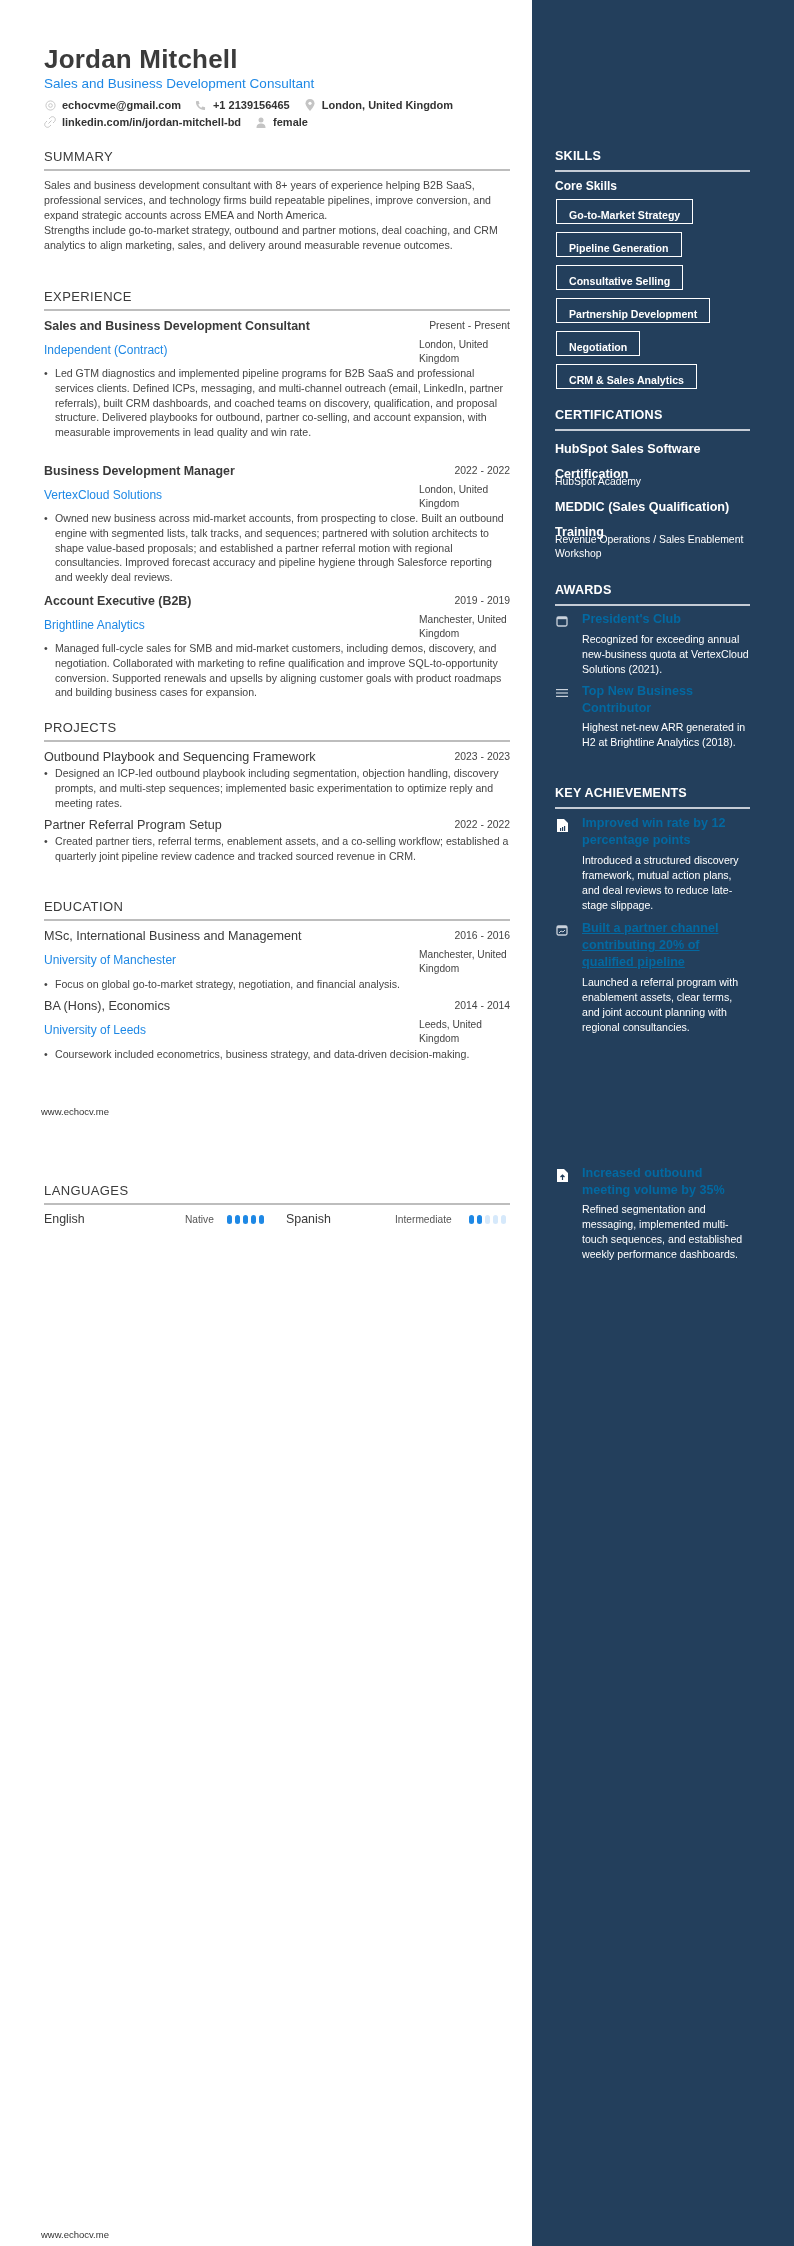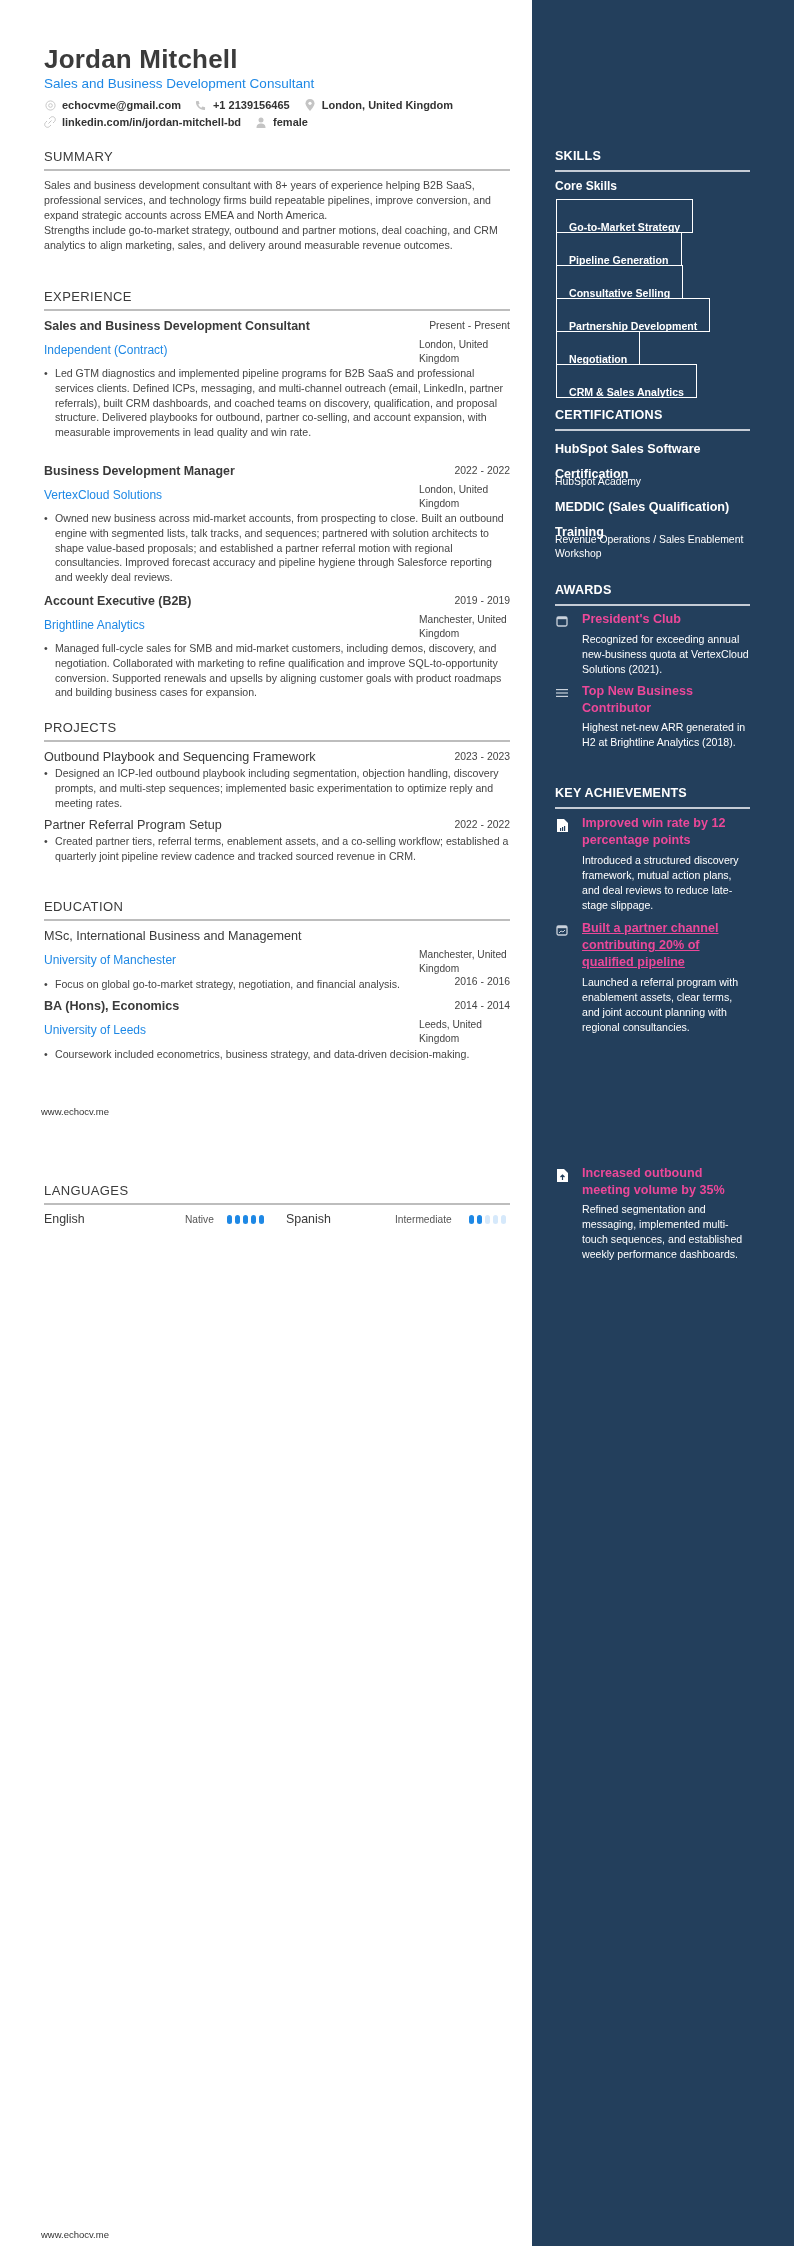--- a/index.html
+++ b/index.html
@@ -44,25 +44,25 @@
   .lang-name { position: absolute; font-size: 12.4px; color: #3a3a3a; }
   .lang-lvl { position: absolute; font-size: 10.2px; color: #555; }
   .dots { position: absolute; display: flex; top: 3px; }
   .dot { width: 5px; height: 9px; border-radius: 2.5px; background: #1e88e5; margin-right: 3px; }
   .dot.off { background: #d6e9fb; }
 
   
   .s-h { position: absolute; left: 0; width: 195px; font-size: 12.6px; font-weight: bold; color: #fff; letter-spacing: 0.2px; }
   .s-h::after { content: ""; position: absolute; left: 0; width: 195px; top: 21px; height: 2px; background: #c5ccd6; }
   .s-sub { position: absolute; left: 0; font-size: 12px; font-weight: bold; color: #fff; }
-  .chip { position: absolute; left: 1px; height: 25px; border: 1.5px solid #ffffff; font-size: 10.6px; font-weight: bold; color: #fff; padding: 16px 12px; line-height: 22px; white-space: nowrap; text-align: right; }
+  .chip { position: absolute; left: 1px; height: 25px; border: 1.5px solid #ffffff; font-size: 10.6px; font-weight: bold; color: #fff; padding: 4px 12px; line-height: 22px; white-space: nowrap; text-align: right; }
   .cert-name { position: absolute; left: 0; width: 195px; font-size: 12.6px; font-weight: bold; line-height: 25px; color: #fff; }
   .cert-org { position: absolute; left: 0; width: 195px; font-size: 10.4px; line-height: 14px; color: #fff; }
   .item-ico { position: absolute; left: 0; width: 14px; height: 14px; display: flex; align-items: center; justify-content: center; }
-  .item-title { position: absolute; left: 27px; width: 168px; font-size: 12.6px; font-weight: bold; line-height: 17px; color: #ec4899; }
+  .item-title { position: absolute; left: 27px; width: 168px; font-size: 12.6px; font-weight: bold; line-height: 17px; color: #0369a1; }
   .item-desc { position: absolute; left: 27px; width: 168px; font-size: 10.6px; line-height: 15px; color: #fff; }
 </style>
 </head>
 <body>
 
 <div class="sidebar-bg"></div>
 
 <div class="main">
   <div class="name">Jordan Mitchell</div>
   <div class="title">Sales and Business Development Consultant</div>
@@ -163,29 +163,29 @@
     <div class="job-title light" style="top:818px;">Partner Referral Program Setup</div>
     <div class="date" style="top:819px;">2022 - 2022</div>
     <ul class="bullets" style="top:834px;">
       <li>Created partner tiers, referral terms, enablement assets, and a co-selling workflow; established a quarterly joint pipeline review cadence and tracked sourced revenue in CRM.</li>
     </ul>
   </div>
 
   <div class="sec-h" style="top:899px;">EDUCATION</div>
   <div>
     <div class="job-title light" style="top:929px;">MSc, International Business and Management</div>
-    <div class="date" style="top:976px;">2016 - 2016</div>
+    <div class="date" style="top:930px;">2016 - 2016</div>
     <div class="org" style="top:953px;">University of Manchester</div>
     <div class="loc" style="top:948px;">Manchester, United Kingdom</div>
     <ul class="bullets" style="top:977px;">
       <li>Focus on global go-to-market strategy, negotiation, and financial analysis.</li>
     </ul>
   </div>
   <div>
-    <div class="job-title light" style="top:999px;font-weight:bold;">BA (Hons), Economics</div>
+    <div class="job-title light" style="top:999px;">BA (Hons), Economics</div>
     <div class="date" style="top:1000px;">2014 - 2014</div>
     <div class="org" style="top:1023px;">University of Leeds</div>
     <div class="loc" style="top:1018px;">Leeds, United Kingdom</div>
     <ul class="bullets" style="top:1047px;">
       <li>Coursework included econometrics, business strategy, and data-driven decision-making.</li>
     </ul>
   </div>
 
   <div class="sec-h" style="top:1183px;">LANGUAGES</div>
   <div class="lang-row">

